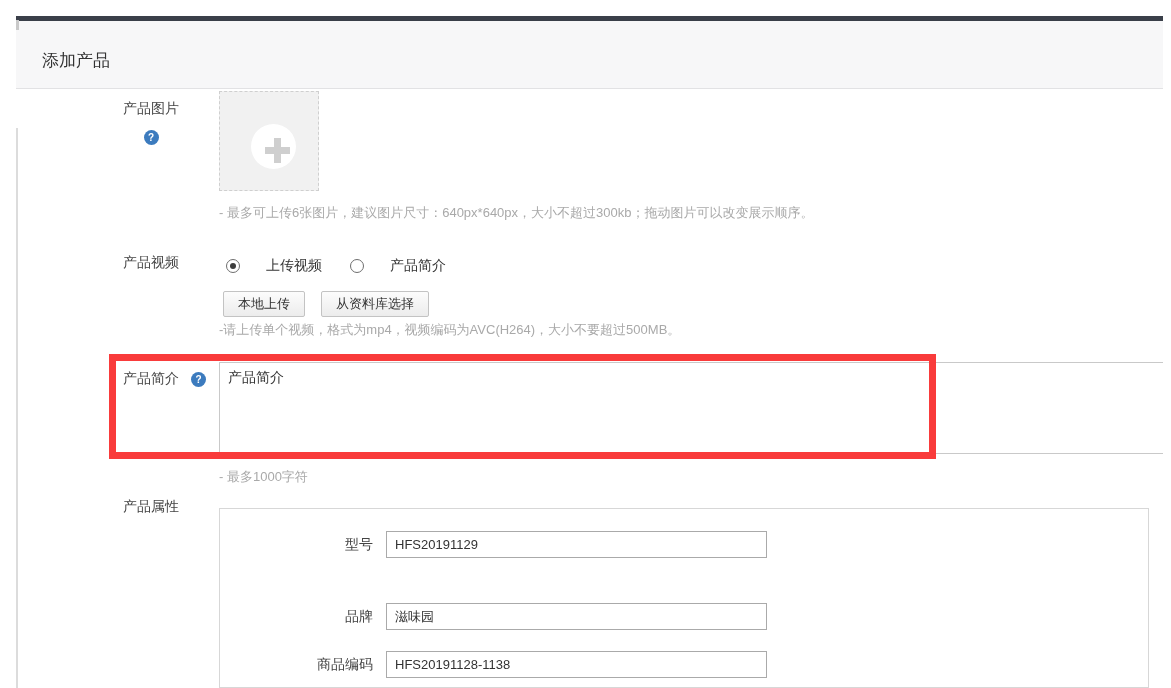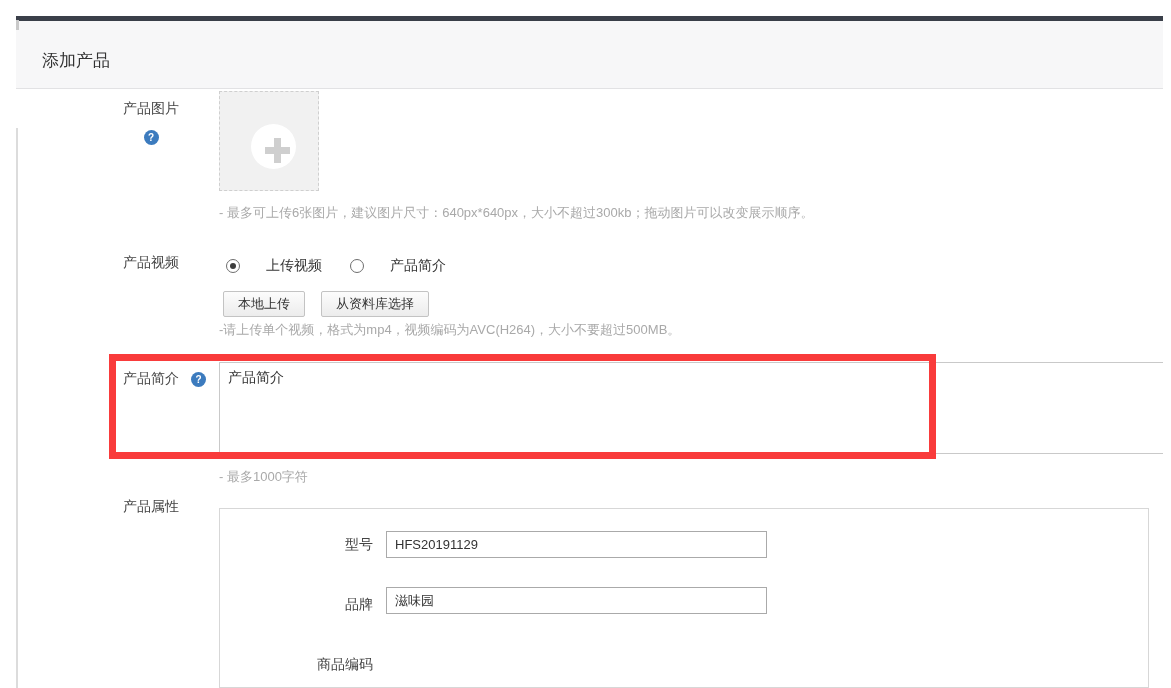--- a/index.html
+++ b/index.html
@@ -35,21 +35,21 @@
 
   .intro-textarea { position:absolute; left:203px; top:346px; width:965px; height:92px; border:1px solid #c9c9c9; background:#fff; font-size:14px; color:#333; padding:6px 8px; resize:none; font-family:inherit; outline:none; }
   .grip { position:absolute; left:1150px; top:421px; width:13px; height:13px; pointer-events:auto; cursor:nwse-resize; }
   .grip i { position:absolute; left:0; top:10px; width:2px; height:2px; background:#bdbdbd;
             box-shadow:5px 0 #bdbdbd,10px 0 #bdbdbd,5px -5px #bdbdbd,10px -5px #bdbdbd,10px -10px #bdbdbd; }
 
   .annotation-rect { position:absolute; left:93px; top:338px; width:827px; height:105px; border:7px solid #f93b3b; pointer-events:none; z-index:9; }
 
   .attr-panel { position:absolute; left:203px; top:492px; width:930px; height:180px; background:#fff; border:1px solid #d7d7d7; }
   .attr-row { position:absolute; left:0; width:100%; height:27px; display:flex; align-items:center; }
-  .attr-row.r0 { top:18px; } .attr-row.r1 { top:78px;align-items:flex-end; } .attr-row.r2 { top:138px; }
+  .attr-row.r0 { top:18px; } .attr-row.r1 { top:90px; } .attr-row.r2 { top:138px; }
   .attr-label { width:145px; text-align:right; font-size:14px; color:#444; padding-right:0; flex:0 0 auto; }
   .attr-input { margin-left:9px; width:381px; height:27px; border:1px solid #aaa; background:#fff; font-size:13px; color:#333; padding:0 8px; font-family:inherit; outline:none; }
 </style>
 </head>
 <body>
 
 <div class="page">
 
   <div class="topbar"></div>
 
@@ -109,16 +109,17 @@
     <div class="attr-row r0">
       <span class="attr-label">型号</span>
       <input class="attr-input" type="text" value="HFS20191129" style="">
     </div>
     <div class="attr-row r1">
       <span class="attr-label">品牌</span>
       <input class="attr-input" type="text" value="滋味园" style="">
     </div>
     <div class="attr-row r2">
       <span class="attr-label">商品编码</span>
+      <input class="attr-input" type="text" value="HFS20191128-1138" style="">
     </div>
   </div>
 
 </div>
 
 </body></html>

